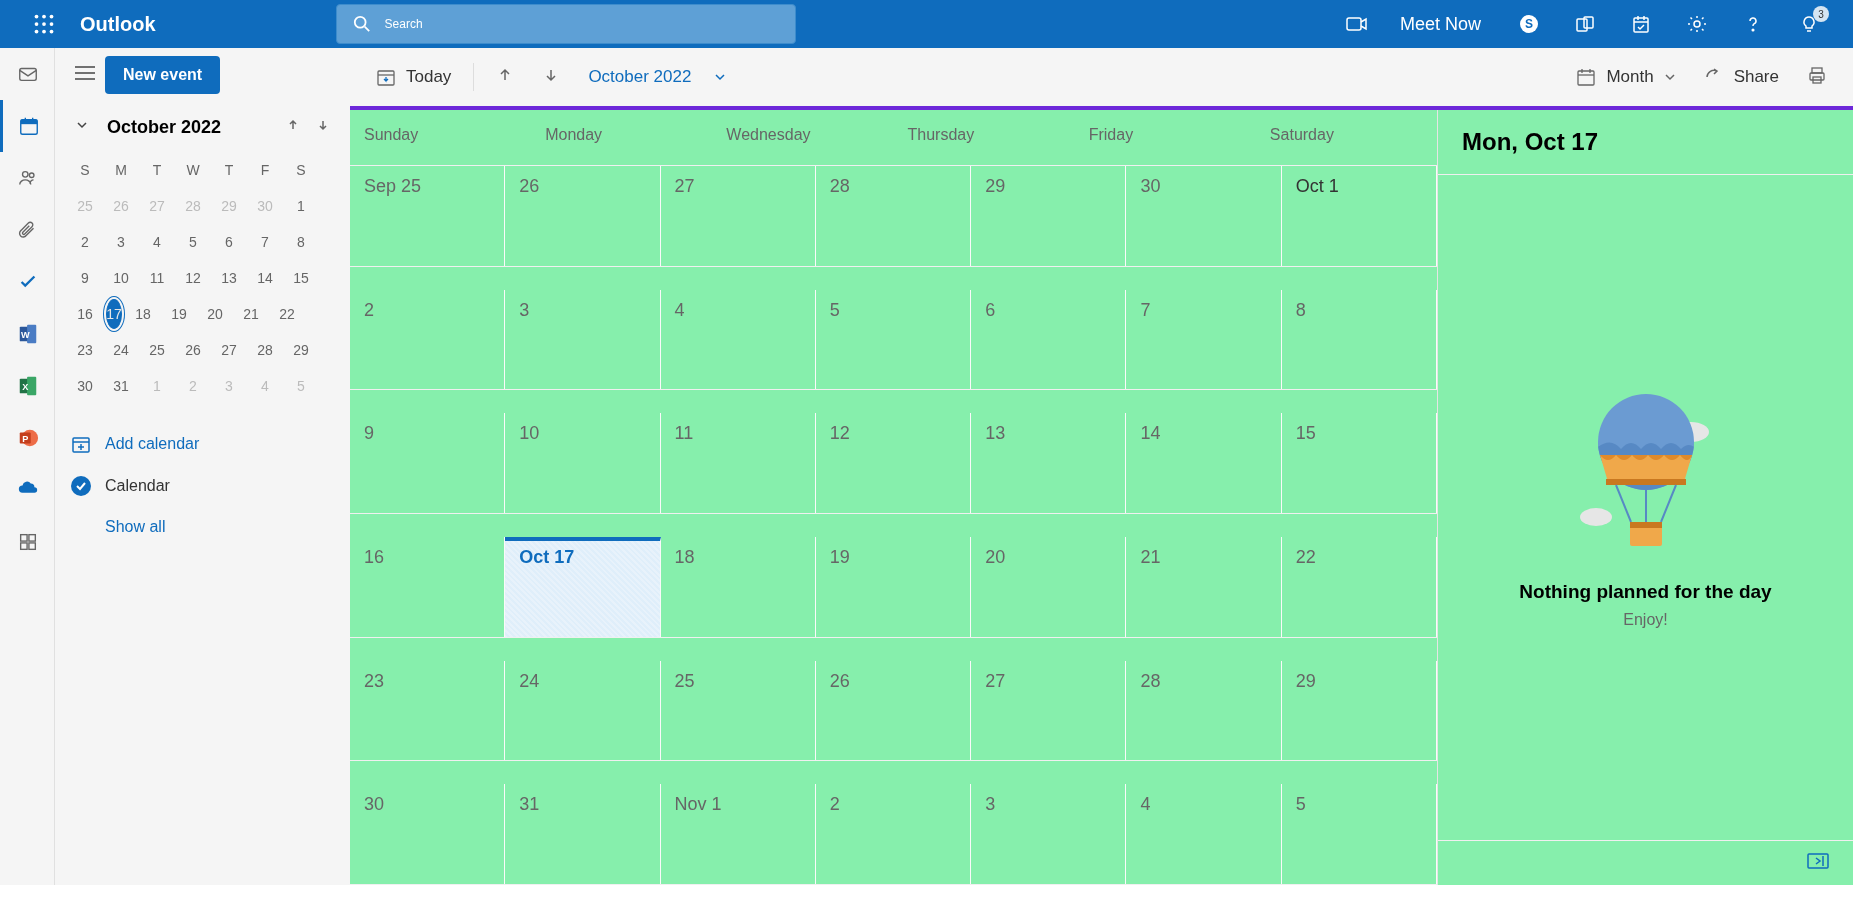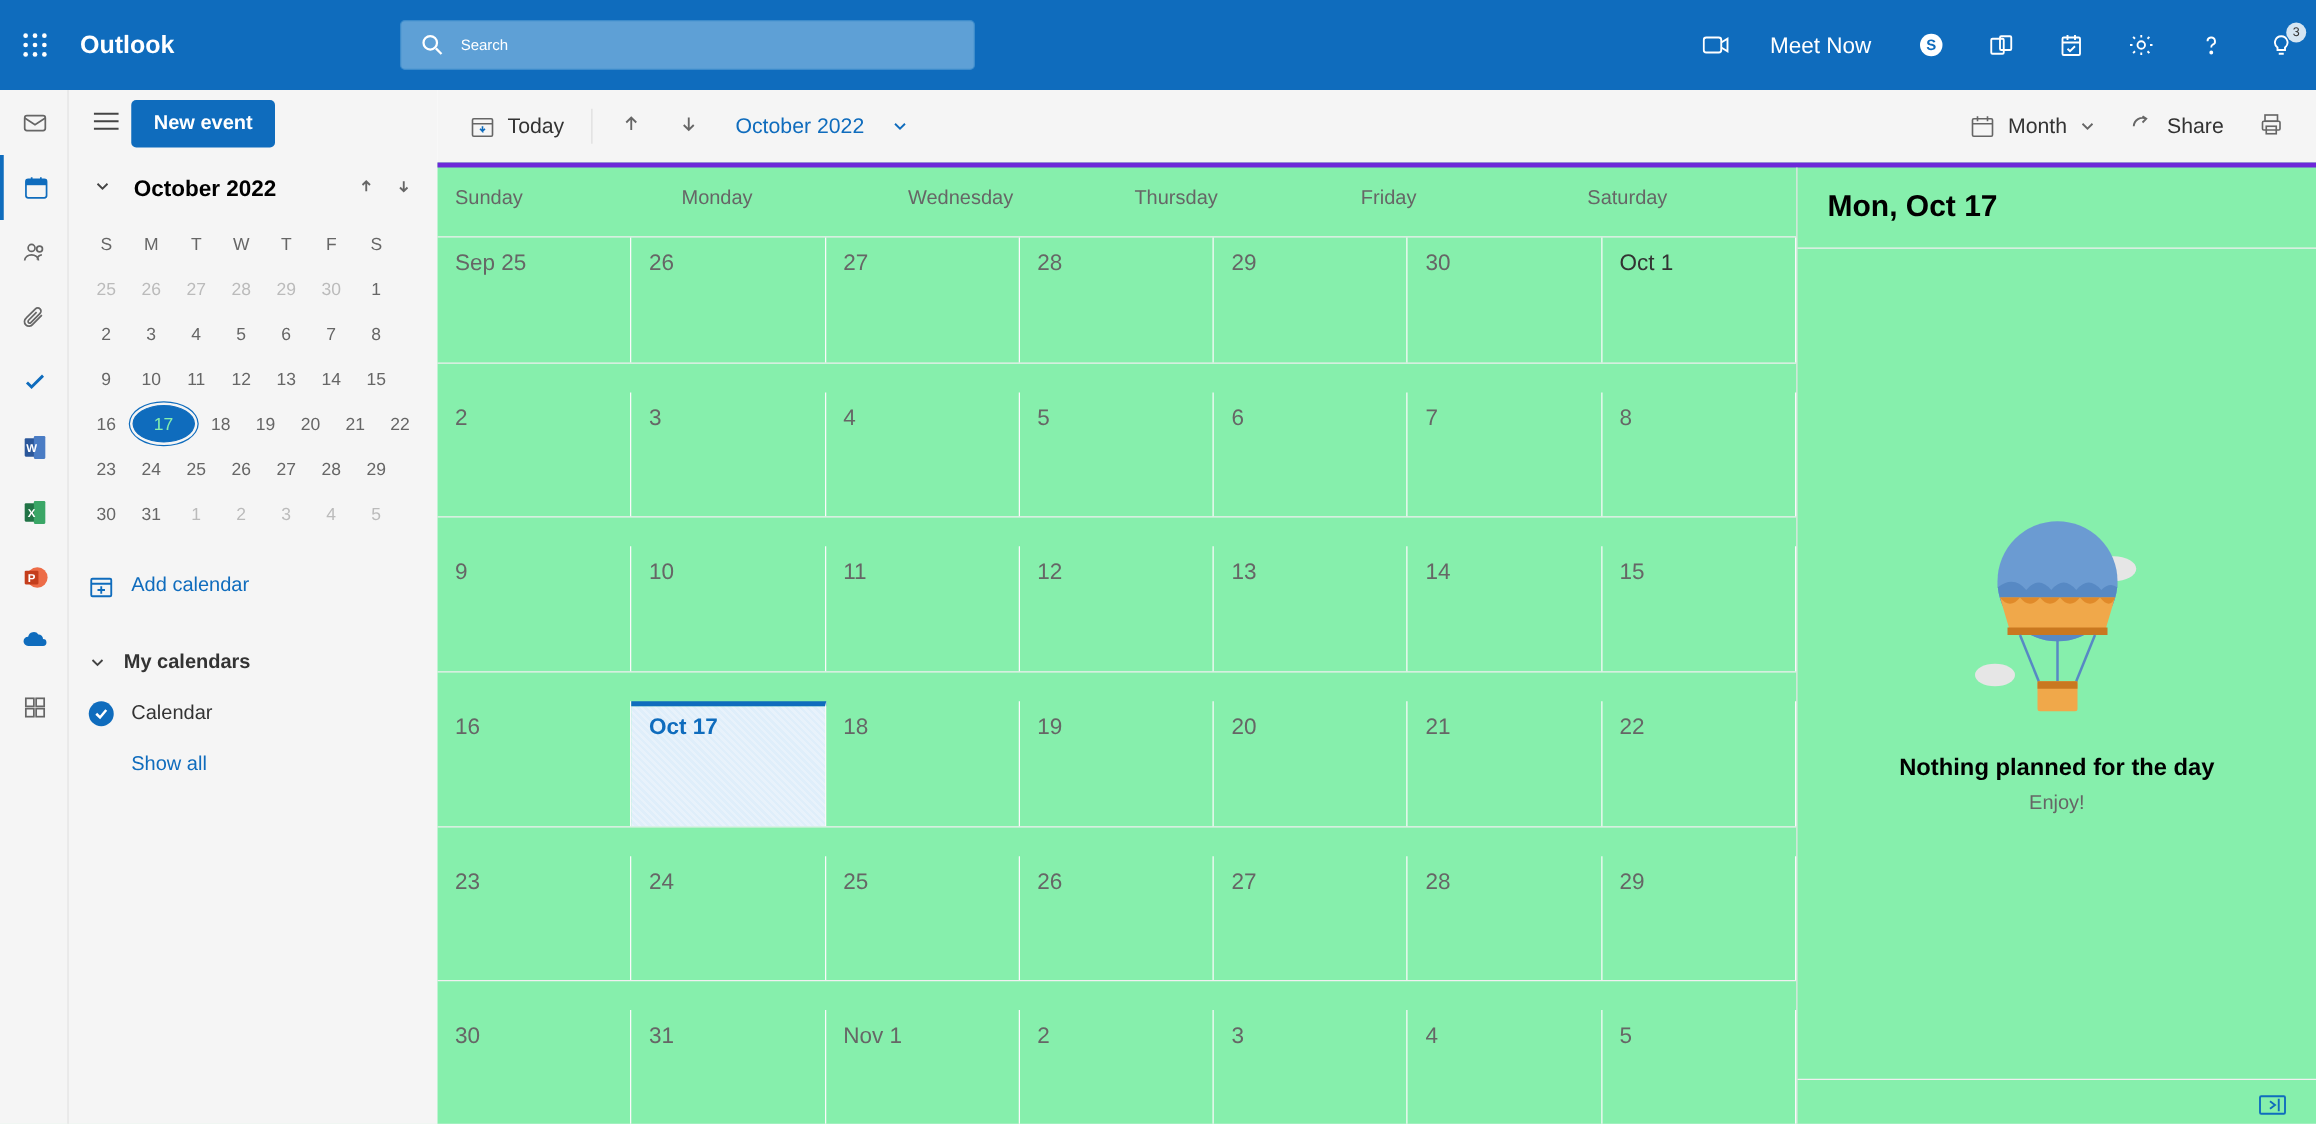--- a/index.html
+++ b/index.html
@@ -1,19 +1,19 @@
 <!DOCTYPE html>
 <html><head>
 <meta charset="utf-8">
 <style>
 * { margin: 0; padding: 0; box-sizing: border-box; font-family: 'Segoe UI', sans-serif; }
 body { width: 1853px; height: 899px; overflow: hidden; background: #fff; }
 
 
-.header { height: 72px; background: #0f6cbd; display: flex; align-items: center; padding: 0 4px; color: white; }
+.header { height: 48px; background: #0f6cbd; display: flex; align-items: center; padding: 0 20px; color: white; }
 .app-launcher { width: 48px; height: 48px; display: flex; align-items: center; justify-content: center; cursor: pointer; }
 .app-launcher svg { width: 20px; height: 20px; }
 .brand { font-size: 20px; font-weight: 600; margin-left: 12px; margin-right: 180px; }
 .search-box { width: 460px; height: 40px; background: #5ea0d6; border-radius: 4px; display: flex; align-items: center; padding: 0 16px; border: 1px solid #3d8ccc; }
 .search-box svg { width: 18px; height: 18px; margin-right: 14px; }
 .search-box input { background: transparent; border: none; outline: none; color: white; font-size: 12px; flex: 1; }
 .search-box input::placeholder { color: white; }
 .header-right { margin-left: auto; display: flex; align-items: center; gap: 8px; }
 .meet-now { display: flex; align-items: center; gap: 32px; font-size: 18px; padding: 0 16px; cursor: pointer; }
 .hdr-icon { width: 48px; height: 48px; display: flex; align-items: center; justify-content: center; cursor: pointer; position: relative; }
@@ -33,21 +33,21 @@
 
 .mini-header { display: flex; align-items: center; gap: 8px; padding: 6px 4px; }
 .mini-title { font-size: 18px; font-weight: 600; flex: 1; margin-left: 6px; }
 .mini-nav { cursor: pointer; padding: 4px; color: #666; }
 
 .mini-cal { margin-top: 6px; }
 .mini-row { display: flex; }
 .mini-cell { width: 36px; height: 36px; display: flex; align-items: center; justify-content: center; font-size: 14px; color: #666; cursor: pointer; }
 .mini-cell.hdr { font-weight: 400; cursor: default; }
 .mini-cell.dim { color: #bbb; }
-.mini-cell.today { background: #0f6cbd; color: #86efac; border-radius: 50%; width: 50px; height: 30px; margin: 3px; border: 1px solid #0f6cbd; outline: 1px solid #0f6cbd; outline-offset: 2px; }
+.mini-cell.today { background: #0f6cbd; color: #e5e5e5; border-radius: 50%; width: 16px; height: 30px; margin: 3px; border: 1px solid #0f6cbd; outline: 1px solid #0f6cbd; outline-offset: 2px; }
 
 .sb-section { display: flex; align-items: center; gap: 14px; padding: 12px 4px; font-size: 16px; color: #0f6cbd; cursor: pointer; margin-top: 18px; }
 .sb-section.dark { color: #333; font-weight: 600; }
 .sb-cal-item { display: flex; align-items: center; gap: 14px; padding: 10px 4px; font-size: 16px; color: #333; cursor: pointer; }
 .sb-check { width: 20px; height: 20px; background: #0f6cbd; border-radius: 50%; display: flex; align-items: center; justify-content: center; }
 .show-all { color: #0f6cbd; font-size: 16px; padding: 12px 4px 12px 38px; cursor: pointer; }
 
 
 .content { flex: 1; display: flex; flex-direction: column; background: #f5f5f5; }
 .toolbar { height: 58px; display: flex; align-items: center; padding: 0 14px; gap: 4px; }
@@ -313,26 +313,20 @@
     </div>
 
     <div class="sb-section">
       <svg width="20" height="20" viewBox="0 0 20 20" fill="none" stroke="#0f6cbd" stroke-width="1.5">
           <rect x="2" y="4" width="16" height="14" rx="1"></rect>
           <line x1="2" y1="8" x2="18" y2="8"></line>
           <line x1="10" y1="10" x2="10" y2="16"></line>
           <line x1="7" y1="13" x2="13" y2="13"></line>
         </svg>
       <span>Add calendar</span>
-    </div>
-    <div class="sb-section dark">
-      <svg width="14" height="14" viewBox="0 0 14 14" fill="none" stroke="#444" stroke-width="1.5">
-          <path d="M3 5l4 4 4-4"></path>
-        </svg>
-      <span>My calendars</span>
     </div>
     <div class="sb-cal-item">
       <span class="sb-check">
           <svg width="12" height="12" viewBox="0 0 12 12" fill="none" stroke="white" stroke-width="2">
             <path d="M2 6l3 3 5-6"></path>
           </svg>
         </span>
       <span>Calendar</span>
     </div>
     <div class="show-all">Show all</div>

